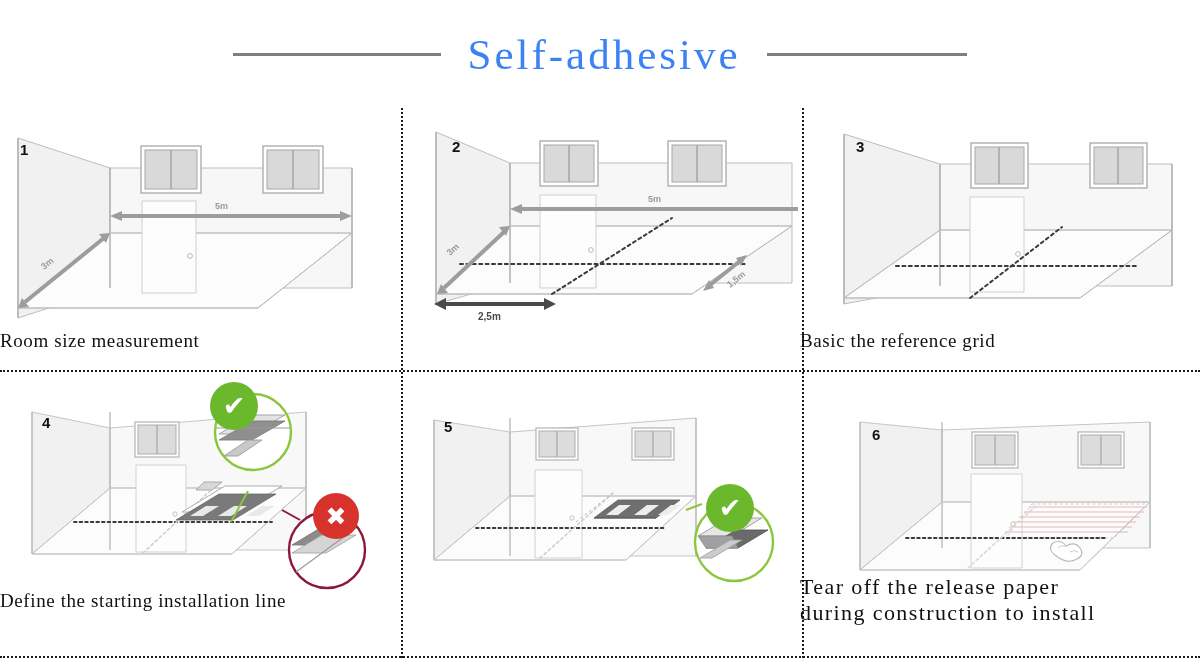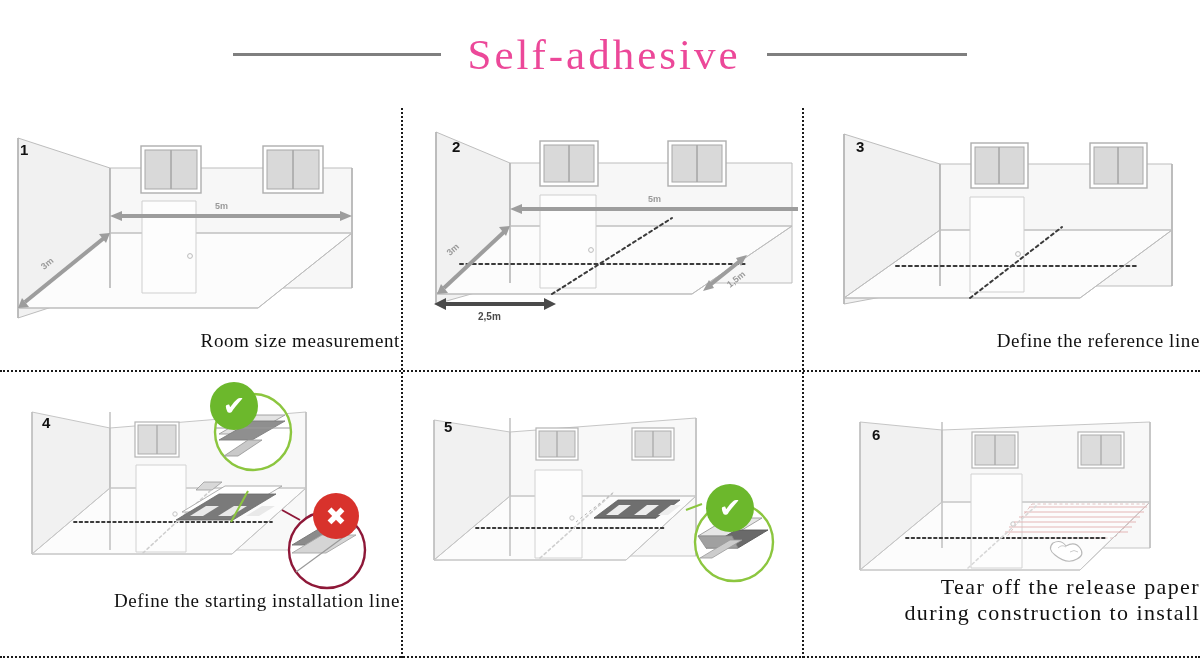--- a/index.html
+++ b/index.html
@@ -12,21 +12,21 @@
   
   .header{
     position:absolute;left:0;top:0;width:1200px;height:108px;
     display:flex;align-items:center;justify-content:center;gap:26px;
   }
   .rule{height:3px;background:#7f7f7f;}
   .rule-l{width:208px;}
   .rule-r{width:200px;}
   .title{
     font-family:"Liberation Serif", serif;
-    font-size:43px;letter-spacing:3px;color:#ec4899;white-space:nowrap;
+    font-size:43px;letter-spacing:3px;color:#3b82f6;white-space:nowrap;
     font-weight:400;
   }
 
   
   .grid{position:absolute;left:0;top:108px;width:1200px;height:550px;}
   .panel{position:absolute;width:400px;height:262px;}
   .p1{left:0;top:0;} .p2{left:400px;top:0;} .p3{left:800px;top:0;}
   .p4{left:0;top:262px;height:288px;}
   .p5{left:400px;top:262px;height:288px;}
   .p6{left:800px;top:262px;height:288px;}
@@ -37,21 +37,21 @@
   .hdiv{position:absolute;left:0;top:262px;width:1200px;height:0;
         border-top:2px dotted #1a1a1a;}
   .hdiv-bottom{position:absolute;left:0;top:548px;width:1200px;height:0;
         border-top:2px dotted #1a1a1a;}
 
   .stage{position:absolute;left:0;top:0;width:400px;height:215px;}
   .p4 .stage,.p5 .stage,.p6 .stage{height:228px;}
   .stage svg{display:block;width:400px;height:100%;}
 
   .caption{
-    position:absolute;left:0;width:400px;text-align:right;
+    position:absolute;left:0;width:400px;text-align:left;
     font-family:"Liberation Serif", serif;font-size:19px;color:#111;
     letter-spacing:.6px;line-height:1.18;
   }
   .p1 .caption,.p2 .caption,.p3 .caption{top:222px;}
   .p4 .caption,.p5 .caption{top:220px;}
   .p6 .caption{top:204px;font-size:22px;letter-spacing:1.4px;}
 
   .num{
     font-family:"Liberation Sans", sans-serif;font-weight:bold;
     font-size:15px;fill:#111;
@@ -219,21 +219,21 @@
             <polygon points="170,89 224,89 224,184 170,184" fill="#fdfdfd" stroke="#cfcfcf" stroke-width="1"></polygon>
             <circle cx="218" cy="146" r="2.4" fill="none" stroke="#bbbbbb" stroke-width="1"></circle>
           </g>
           <g>
             <line x1="96" y1="158" x2="336" y2="158" stroke="#3a3a3a" stroke-width="2" stroke-dasharray="3,3.4" stroke-linecap="round"></line>
             <line x1="170" y1="190" x2="262" y2="119" stroke="#3a3a3a" stroke-width="2" stroke-dasharray="3,3.4" stroke-linecap="round"></line>
           </g>
           <text class="num" x="56" y="44">3</text>
         </svg>
       </div>
-      <div class="caption">Define the reference line</div>
+      <div class="caption">Basic the reference grid</div>
     </div>
 
     <div class="panel p4">
       <div class="stage">
         <svg viewBox="0 0 400 228" xmlns="http://www.w3.org/2000/svg">
           <g>
             <polygon points="32,42 110,58 110,180 32,184" fill="#f1f1f1" stroke="#c6c6c6" stroke-width="1"></polygon>
             <polygon points="110,58 306,42 306,180 110,180" fill="#f8f8f8" stroke="#c6c6c6" stroke-width="1"></polygon>
             <polygon points="110,118 306,118 232,184 32,184" fill="#fcfcfc" stroke="#c6c6c6" stroke-width="1"></polygon>
             <line x1="32" y1="42" x2="32" y2="184" stroke="#bcbcbc" stroke-width="1.4"></line>

